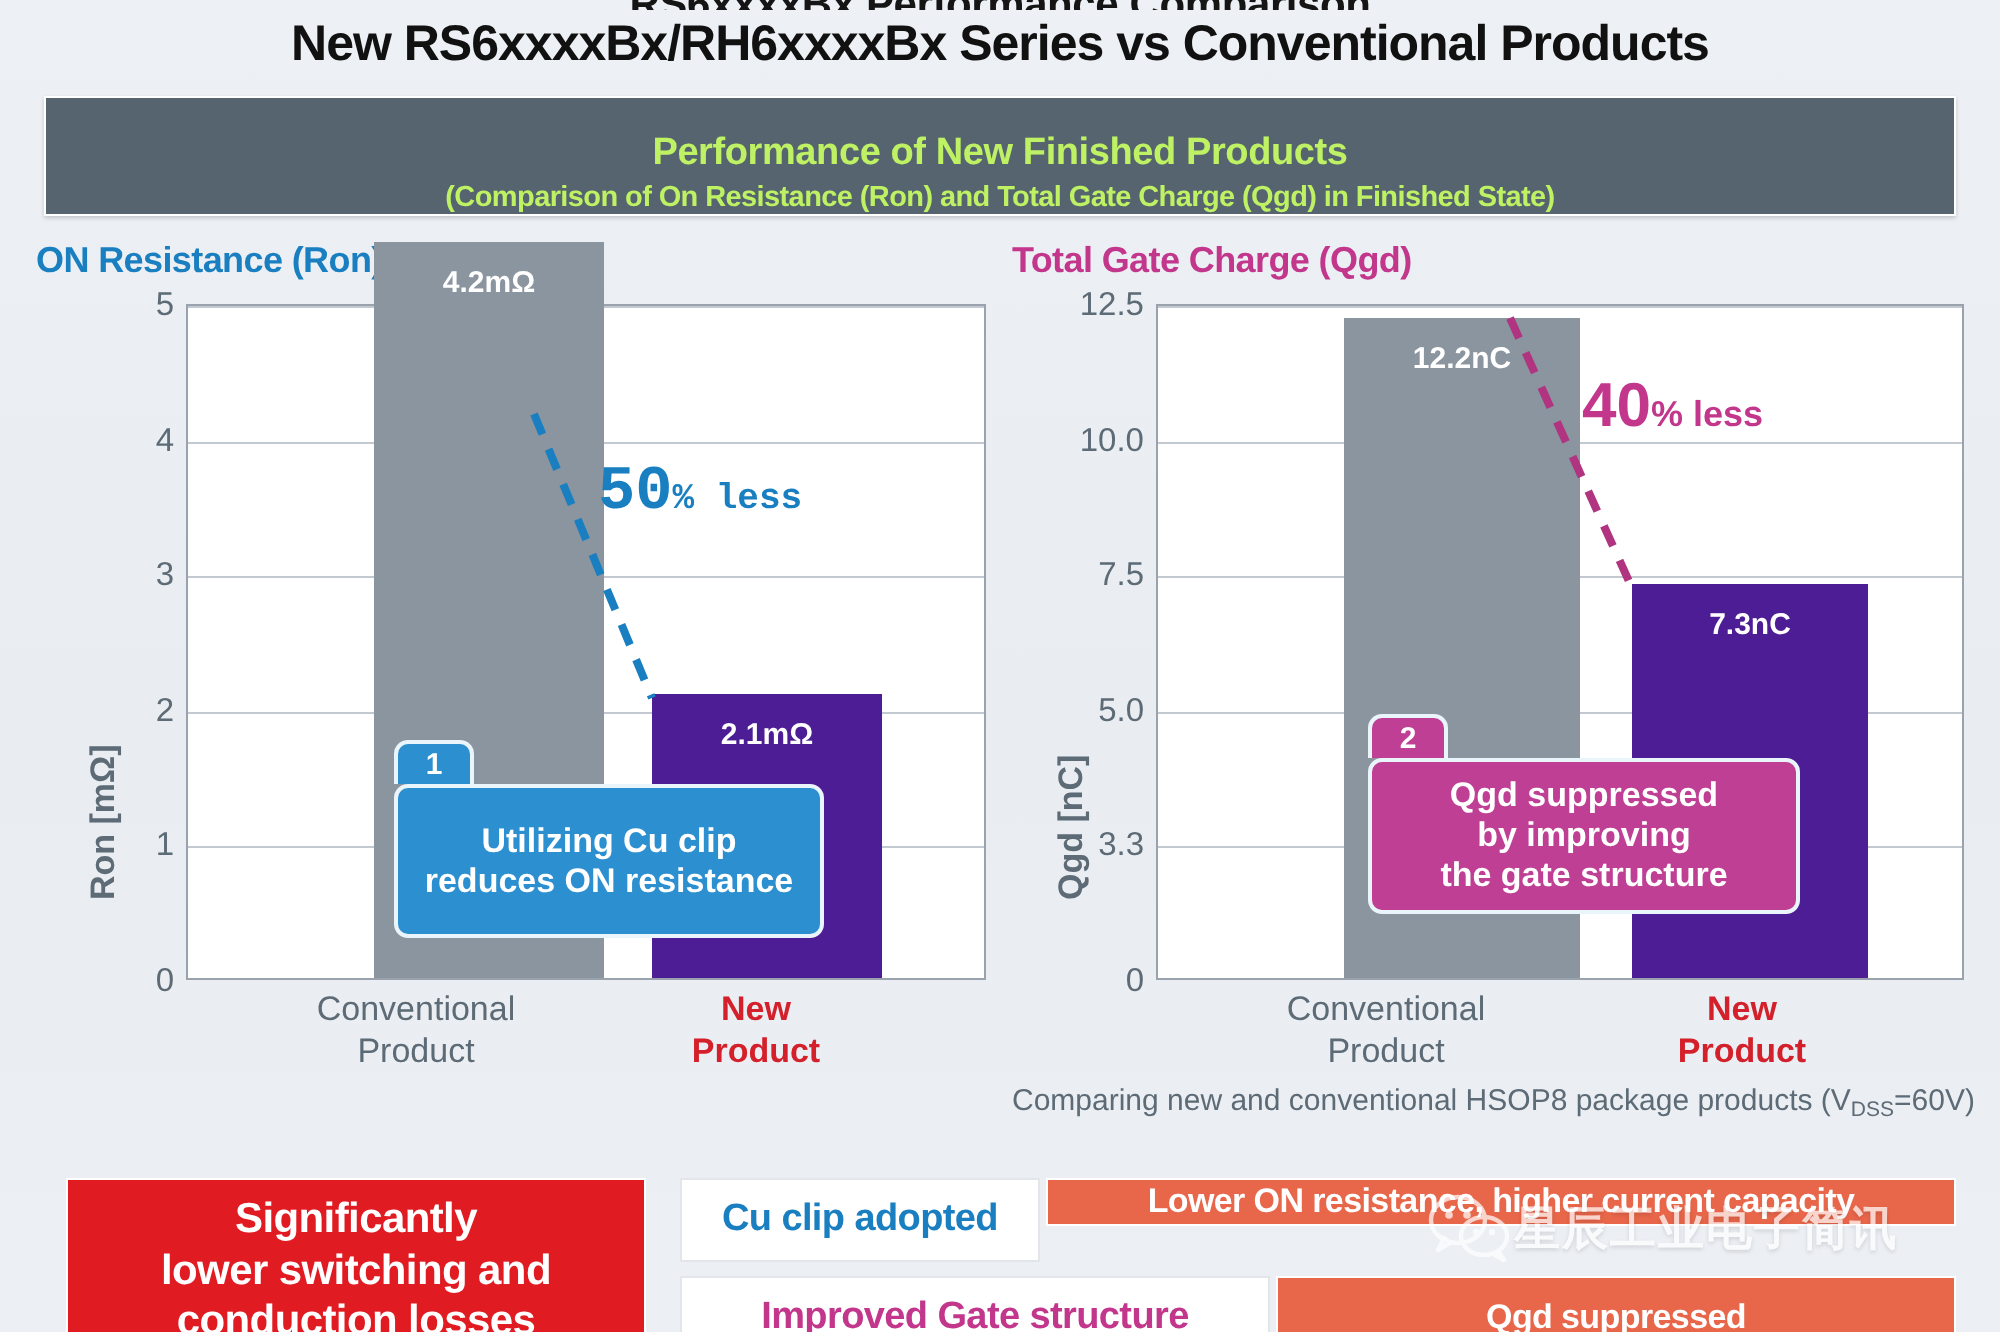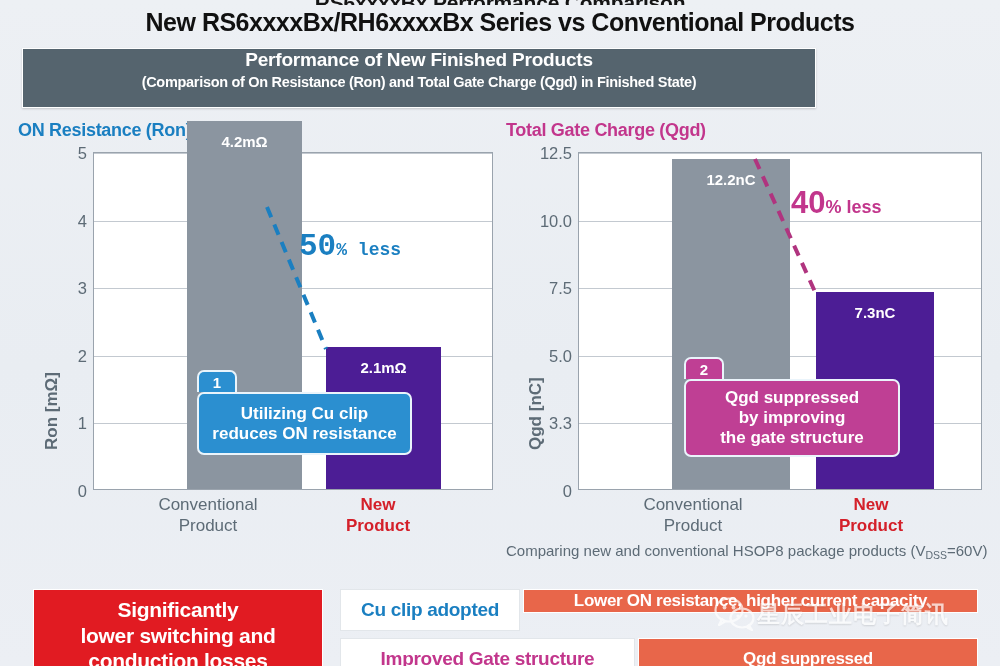--- a/index.html
+++ b/index.html
@@ -18,25 +18,25 @@
     white-space:nowrap;overflow:hidden;height:14px;
   }
   .title-main{
     position:absolute;top:8px;left:0;width:1000px;text-align:center;
     font-size:25px;font-weight:bold;color:#111111;letter-spacing:-0.5px;
     white-space:nowrap;
   }
 
   
   .banner{
-    position:absolute;left:22px;top:48px;width:794px;height:60px;
+    position:absolute;left:22px;top:48px;width:956px;height:60px;
     background:#55646e;border:1px solid #ffffff;
     box-shadow:0 1px 2px rgba(0,0,0,.18);
-    display:flex;flex-direction:column;align-items:center;justify-content:flex-start;
-    color:#ffffff;box-sizing:border-box;
+    display:flex;flex-direction:column;align-items:center;justify-content:flex-end;
+    color:#bef264;box-sizing:border-box;
   }
   .banner-l1{font-size:19px;font-weight:bold;letter-spacing:-0.2px;margin-bottom:3px;}
   .banner-l2{font-size:14.5px;font-weight:bold;letter-spacing:-0.3px;}
 
   
   .panel{position:absolute;top:120px;height:430px;}
   .panel-left{left:18px;width:492px;}
   .panel-right{left:506px;width:492px;}
 
   .chart-title{
@@ -184,21 +184,21 @@
 
       <svg style="position:absolute;left:0;top:0;width:100%;height:100%;overflow:visible;">
         <line x1="173" y1="54" x2="232" y2="196" stroke="#1a7fc1" stroke-width="4" stroke-dasharray="11,8"></line>
       </svg>
 
       <div class="pct blue" style="left:205px;top:76px;font-family:Liberation Mono, monospace;">
         <span class="big">50</span><span class="sm">%</span><span class="sm">&nbsp;</span><span class="sm">less</span>
       </div>
 
       <div class="badge blue" style="left:103px;top:217px;width:40px;height:22px;">1</div>
-      <div class="callout blue" style="left:103px;top:239px;width:215px;height:63px;font-size:17px;white-space:pre-line;">Utilizing Cu clip
+      <div class="callout blue" style="left:103px;top:239px;width:215px;height:77px;font-size:17px;white-space:pre-line;">Utilizing Cu clip
 reduces ON resistance</div>
     </div>
 
     <div class="xlabel conv" style="left:75px;top:375px;width:230px;">Conventional
 Product</div>
     <div class="xlabel newp" style="left:245px;top:375px;width:230px;">New
 Product</div>
   </div>
 
   <div class="panel panel-right">

